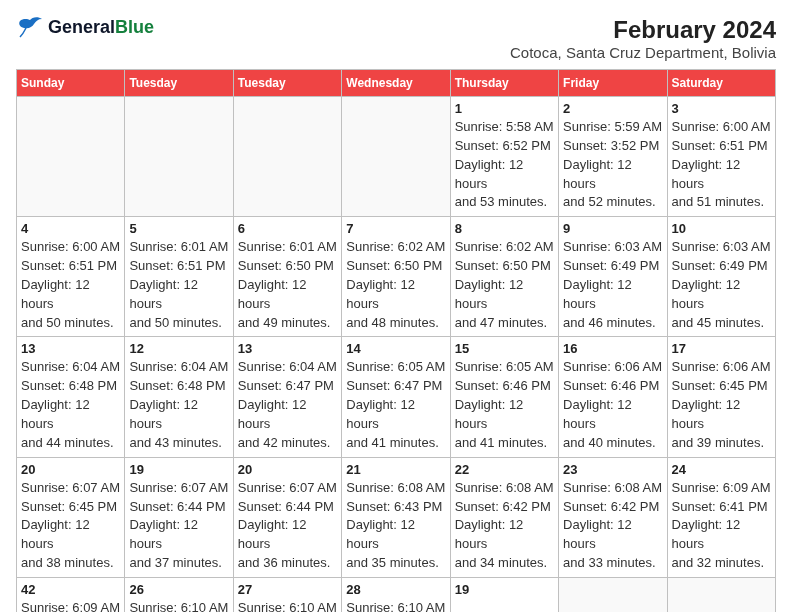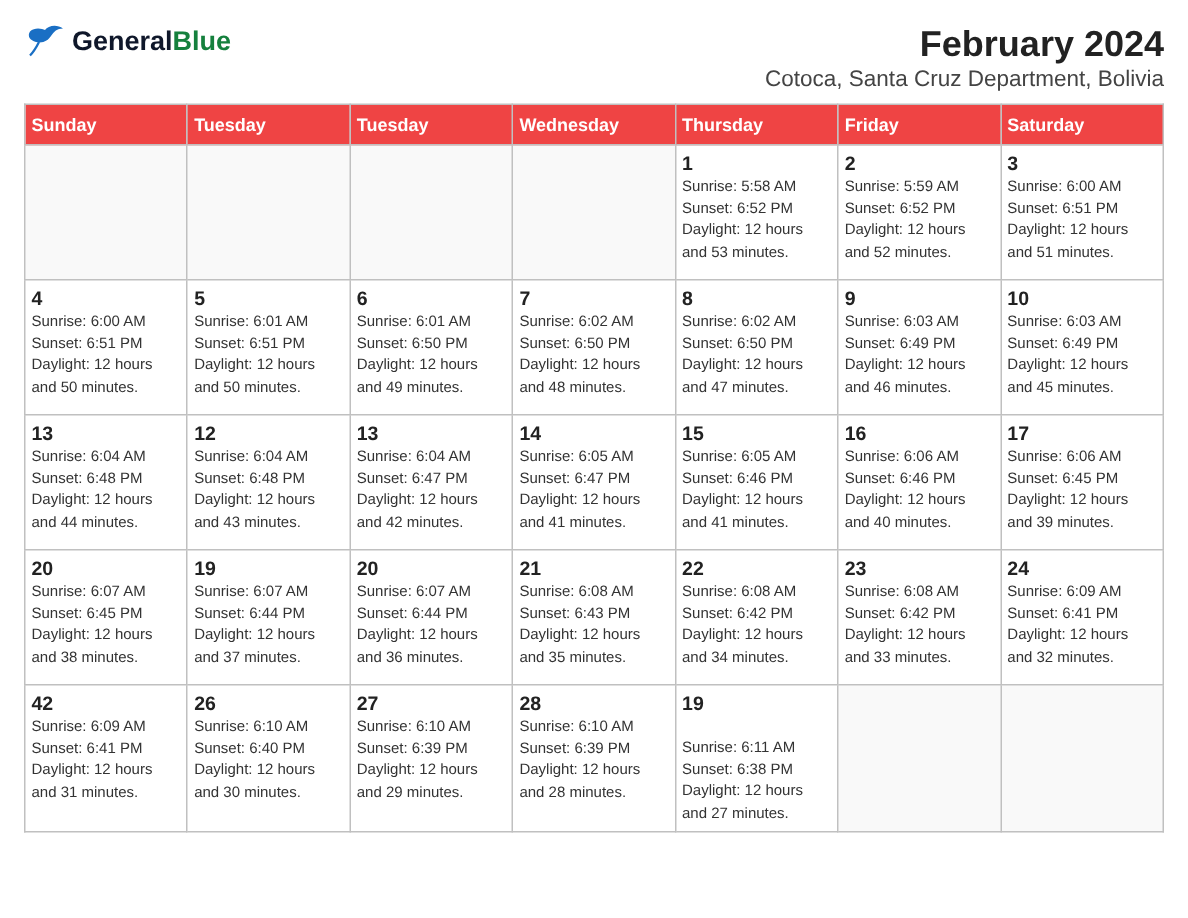--- a/index.html
+++ b/index.html
@@ -58,21 +58,21 @@
       background: #f9f9f9;
     }
     .day-num {
       font-size: 13px;
       font-weight: bold;
       color: #222;
       display: block;
       margin-bottom: 2px;
     }
     .day-info {
-      font-size: 10px;
+      font-size: 13px;
       line-height: 1.45;
       color: #333;
     }
   </style>
 </head>
 <body>
 
 <div class="header-area">
   <div class="logo">
     <svg class="logo-bird" viewBox="0 0 28 22" xmlns="http://www.w3.org/2000/svg">
@@ -110,21 +110,21 @@
         <td>
           <span class="day-num">1</span>
           <div class="day-info" style="white-space: pre-line;">Sunrise: 5:58 AM
 Sunset: 6:52 PM
 Daylight: 12 hours
 and 53 minutes.</div>
         </td>
         <td>
           <span class="day-num">2</span>
           <div class="day-info" style="white-space: pre-line;">Sunrise: 5:59 AM
-Sunset: 6:52 PM
+Sunset: 3:52 PM
 Daylight: 12 hours
 and 52 minutes.</div>
         </td>
         <td>
           <span class="day-num">3</span>
           <div class="day-info" style="white-space: pre-line;">Sunrise: 6:00 AM
 Sunset: 6:51 PM
 Daylight: 12 hours
 and 51 minutes.</div>
         </td>

